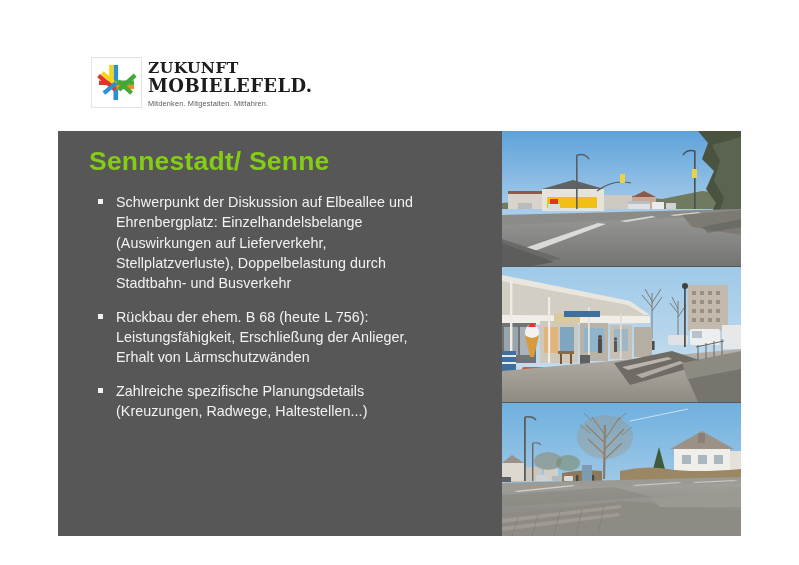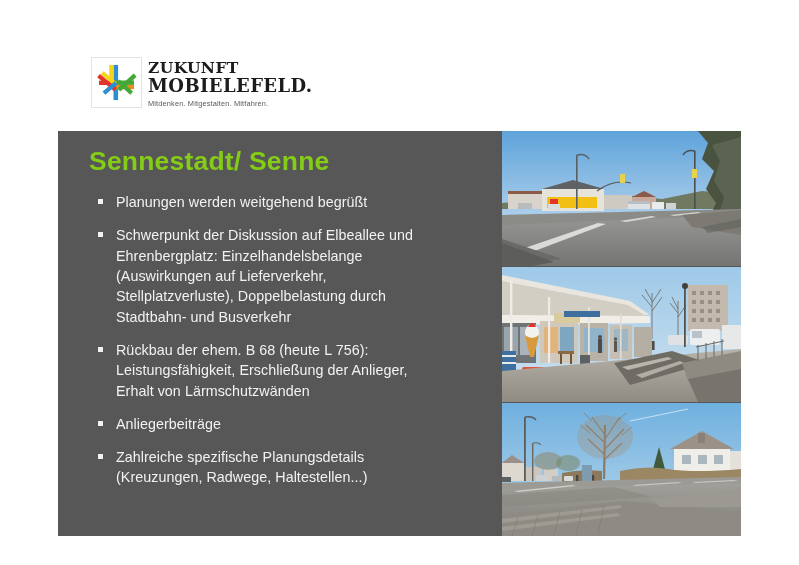--- a/index.html
+++ b/index.html
@@ -194,46 +194,38 @@
   </div>
 
   <div id="content-panel">
 
     <div id="text-column">
 
       <h1 id="slide-title">Sennestadt/ Senne</h1>
 
       <ul id="bullet-list">
 
-        <li class="bullet-item">
-          <span class="bullet-marker"></span>
-          <span class="bullet-text">Planungen werden weitgehend begrüßt</span>
-        </li>
 
         <li class="bullet-item">
           <span class="bullet-marker"></span>
           <span class="bullet-text">Schwerpunkt der Diskussion auf Elbeallee und
 Ehrenbergplatz: Einzelhandelsbelange
 (Auswirkungen auf Lieferverkehr,
 Stellplatzverluste), Doppelbelastung durch
 Stadtbahn- und Busverkehr</span>
         </li>
 
         <li class="bullet-item">
           <span class="bullet-marker"></span>
           <span class="bullet-text">Rückbau der ehem. B 68 (heute L 756):
 Leistungsfähigkeit, Erschließung der Anlieger,
 Erhalt von Lärmschutzwänden</span>
         </li>
 
 
-        <li class="bullet-item">
-          <span class="bullet-marker"></span>
-          <span class="bullet-text">Anliegerbeiträge</span>
-        </li>
 
         <li class="bullet-item">
           <span class="bullet-marker"></span>
           <span class="bullet-text">Zahlreiche spezifische Planungsdetails
 (Kreuzungen, Radwege, Haltestellen...)</span>
         </li>
 
       </ul>
     </div>
 

